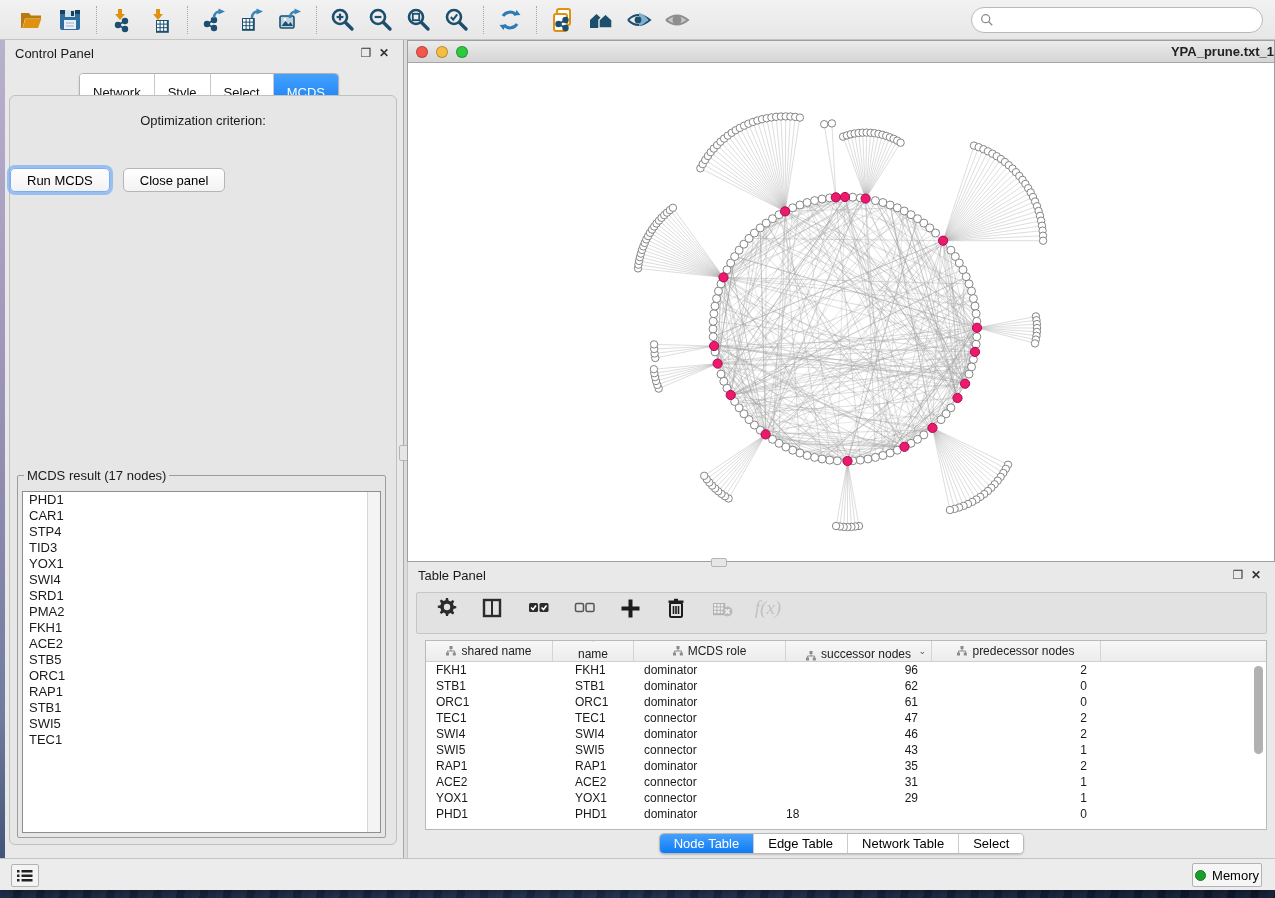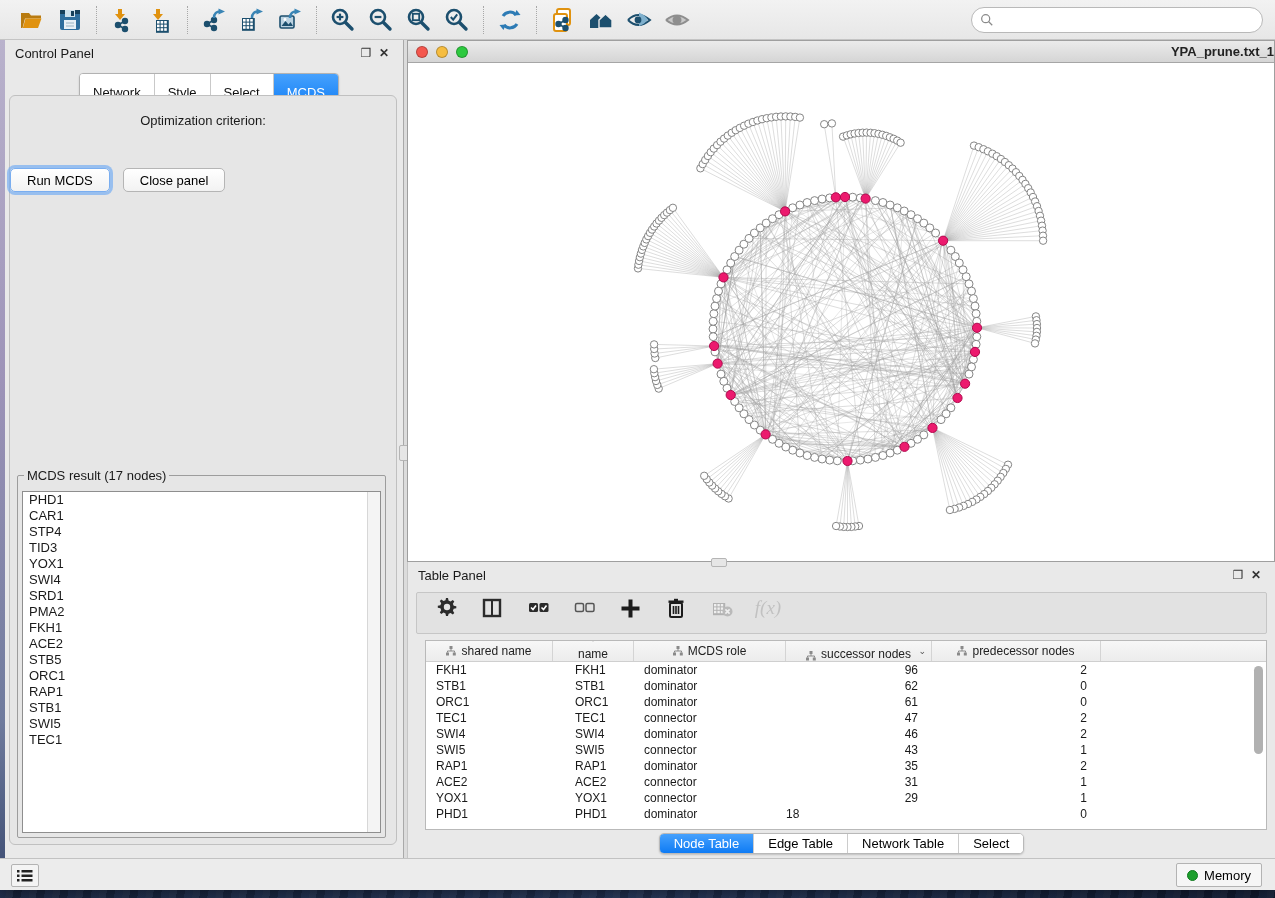--- a/index.html
+++ b/index.html
@@ -98,21 +98,21 @@
   .tp-tabs { position:absolute; left:0; right:0; top:271px; display:flex; justify-content:center; }
   .tp-tabs-inner { display:flex; height:21px; border:1px solid #b9b9b9; border-radius:5px; overflow:hidden; background:#fff; box-shadow:0 1px 2px rgba(0,0,0,.18); }
   .tp-tab { padding:0 14px; font-size:13px; display:flex; align-items:center; background:#fff; border:none; border-left:1px solid #cccccc; cursor:pointer; }
   .tp-tab:first-child { border-left:none; }
   .tp-tab.active { background:linear-gradient(180deg,#46a1fd,#0e7bf4); color:#fff; }
 
   
   .status-bar { position:absolute; left:0; top:858px; width:1275px; height:32px; background:#ececec; border-top:1px solid #c2c2c2; }
   .list-mode-btn { position:absolute; left:11px; top:5px; width:28px; height:23px; background:#f4f4f4; border:1px solid #b3b3b3; border-radius:2px;
     display:flex; align-items:center; justify-content:center; cursor:pointer; }
-  .memory-btn { position:absolute; right:13px; top:4px; height:24px; padding:0 10px; background:#f6f6f6; border:1px solid #b3b3b3; border-radius:2px;
+  .memory-btn { position:absolute; right:13px; top:4px; height:24px; padding:0 2px; background:#f6f6f6; border:1px solid #b3b3b3; border-radius:2px;
     display:flex; align-items:center; gap:6px; font-size:13px; cursor:pointer; font-family:"Liberation Sans",sans-serif; }
   .memory-dot { width:11px; height:11px; border-radius:50%; background:#1c9e2c; border:1px solid #117a1f; }
 </style>
 </head>
 <body>
 
 <div class="desktop-texture"></div>
 
 <div class="app">
   <div class="left-strip"></div>

